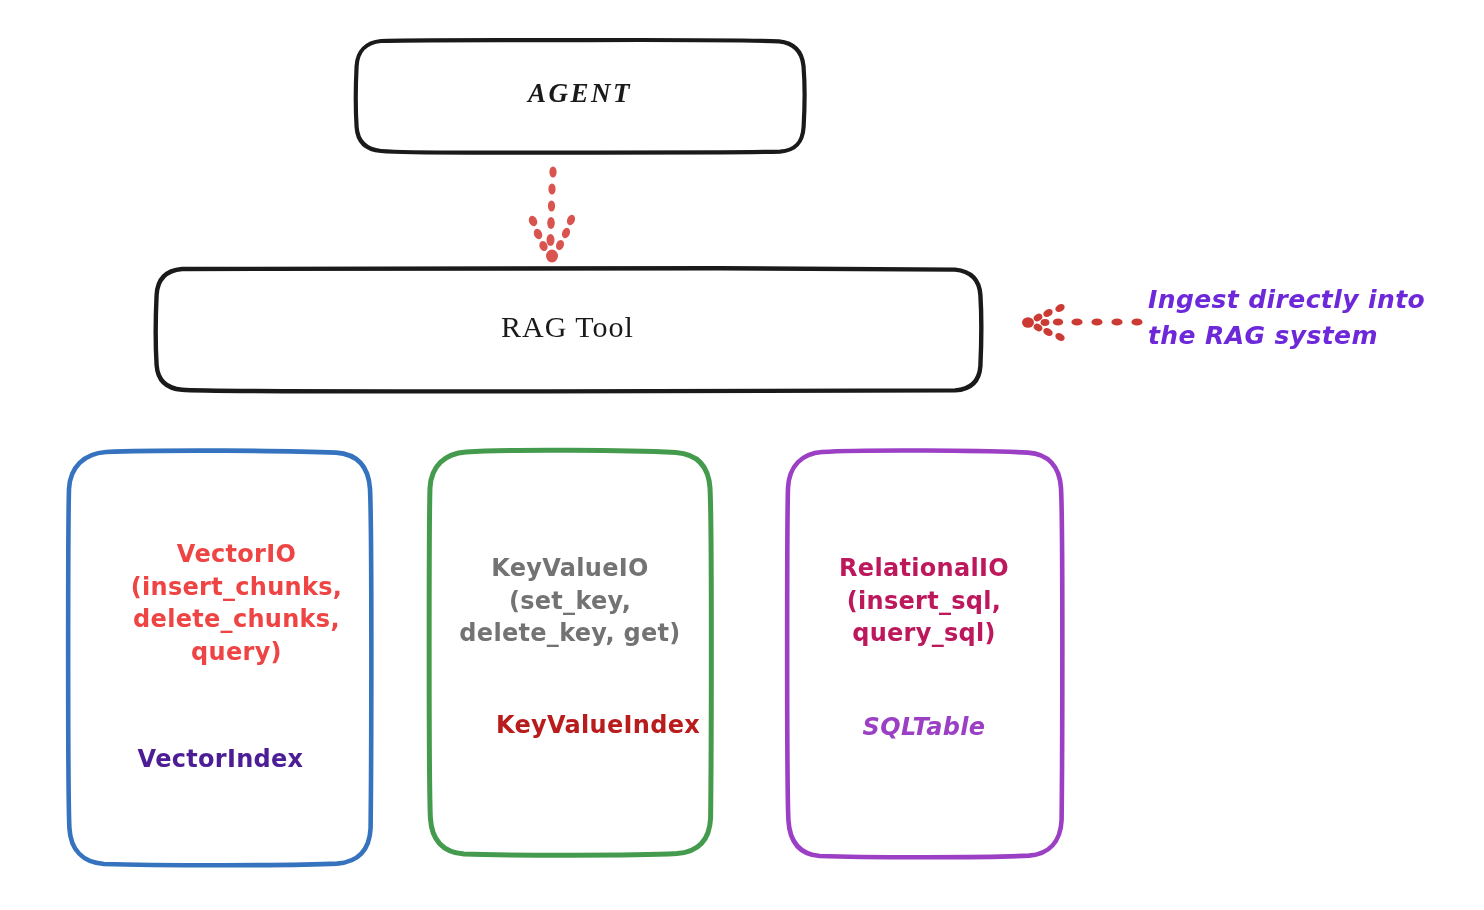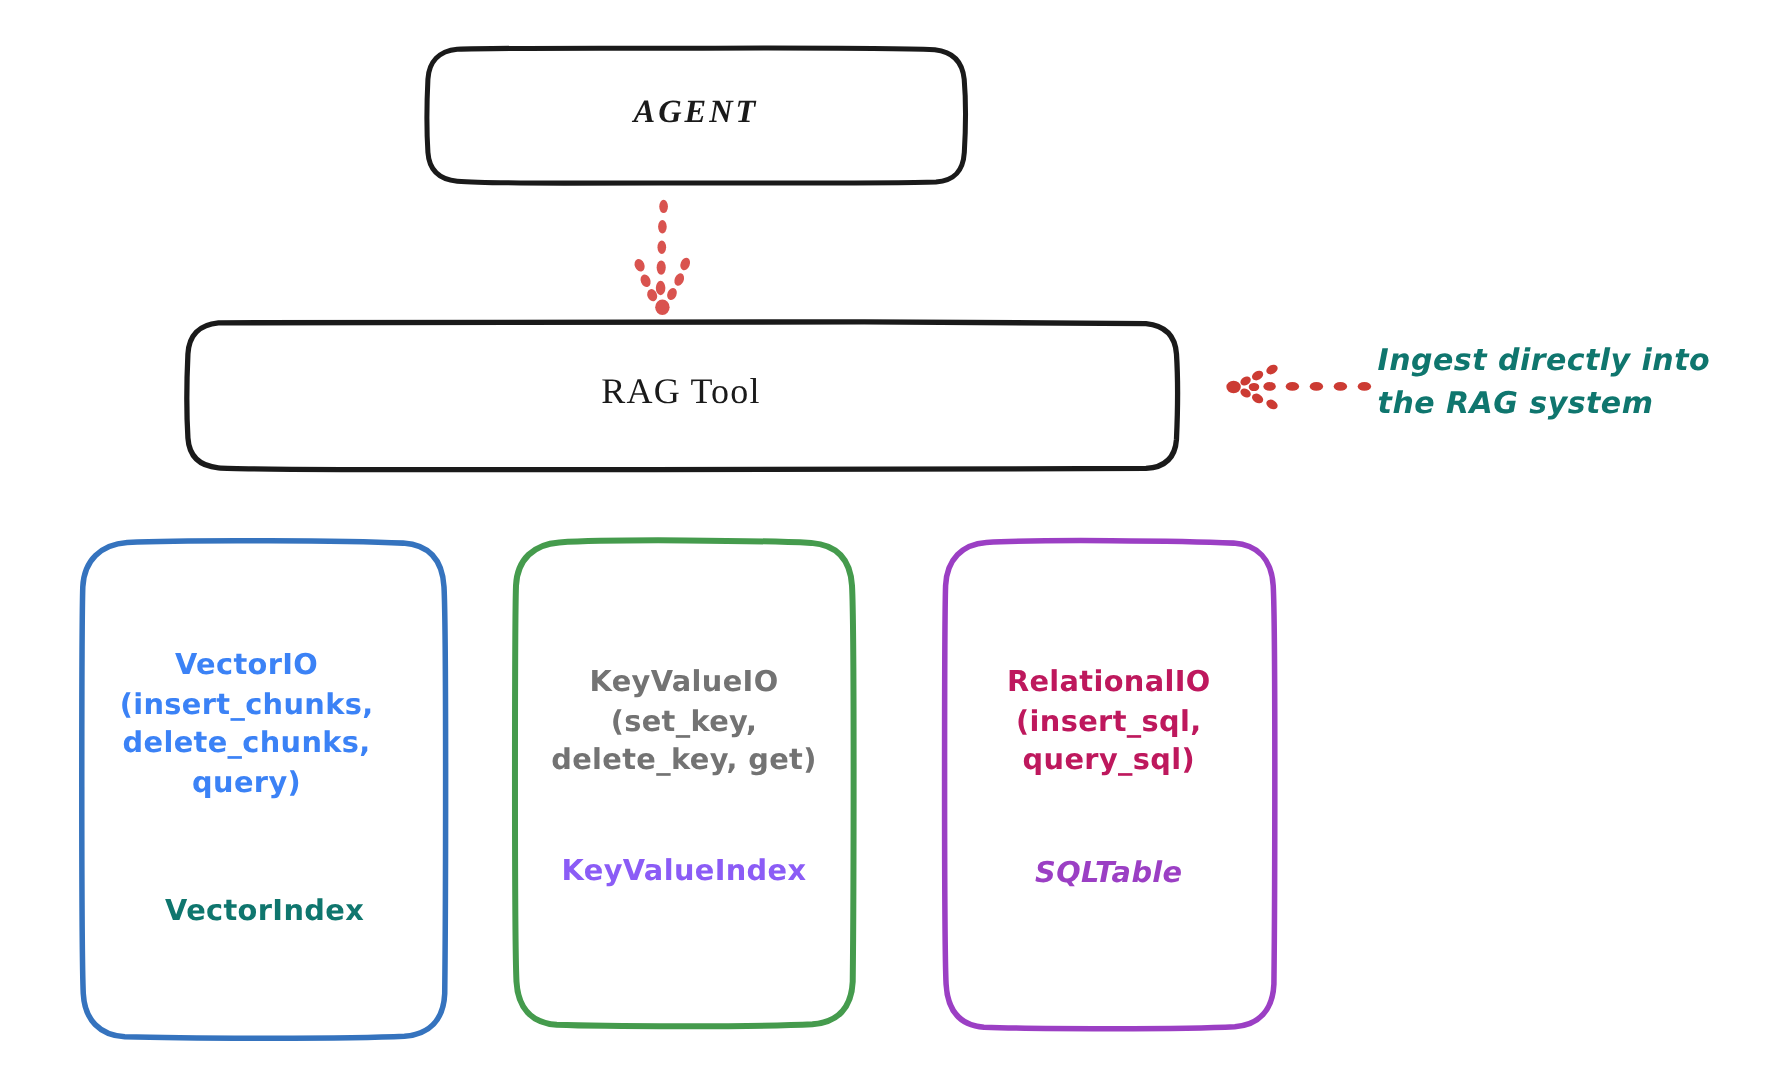--- a/index.html
+++ b/index.html
@@ -56,38 +56,38 @@
     font-weight: 600;
     letter-spacing: 0.3px;
   }
   .store-index {
     position: absolute;
     text-align: center;
     font-size: 24px;
     font-weight: 600;
     letter-spacing: 0.3px;
   }
-  #vector-title { left: 53px; top: 538px; width: 305px; color: #3b82f6; }
-  #vector-index { left: 68px; top: 745px; width: 305px; color: #0f766e; }
+  #vector-title { left: 84px; top: 538px; width: 305px; color: #ef4444; }
+  #vector-index { left: 68px; top: 745px; width: 305px; color: #4c1d95; }
   #kv-title     { left: 428px; top: 552px; width: 284px; color: #737373; }
-  #kv-index     { left: 428px; top: 711px; width: 284px; color: #8b5cf6; }
+  #kv-index     { left: 428px; top: 711px; width: 284px; color: #b91c1c; padding-left: 28px; }
   #rel-title    { left: 786px; top: 552px; width: 276px; color: #be185d; }
   #rel-index    { left: 786px; top: 713px; width: 276px; color: #9b3fc4; font-style: italic; }
 
   #annotation-text {
     position: absolute;
     left: 1148px;
     top: 282px;
     width: 330px;
     font-size: 25px;
     line-height: 1.42;
     font-weight: 600;
     font-style: italic;
     letter-spacing: 0.4px;
-    color: #0f766e;
+    color: #6d28d9;
     text-align: left;
     white-space: pre-line;
   }
 </style>
 </head>
 <body>
 
 <svg id="canvas" viewBox="0 0 1484 910" xmlns="http://www.w3.org/2000/svg">
 
   <g>

